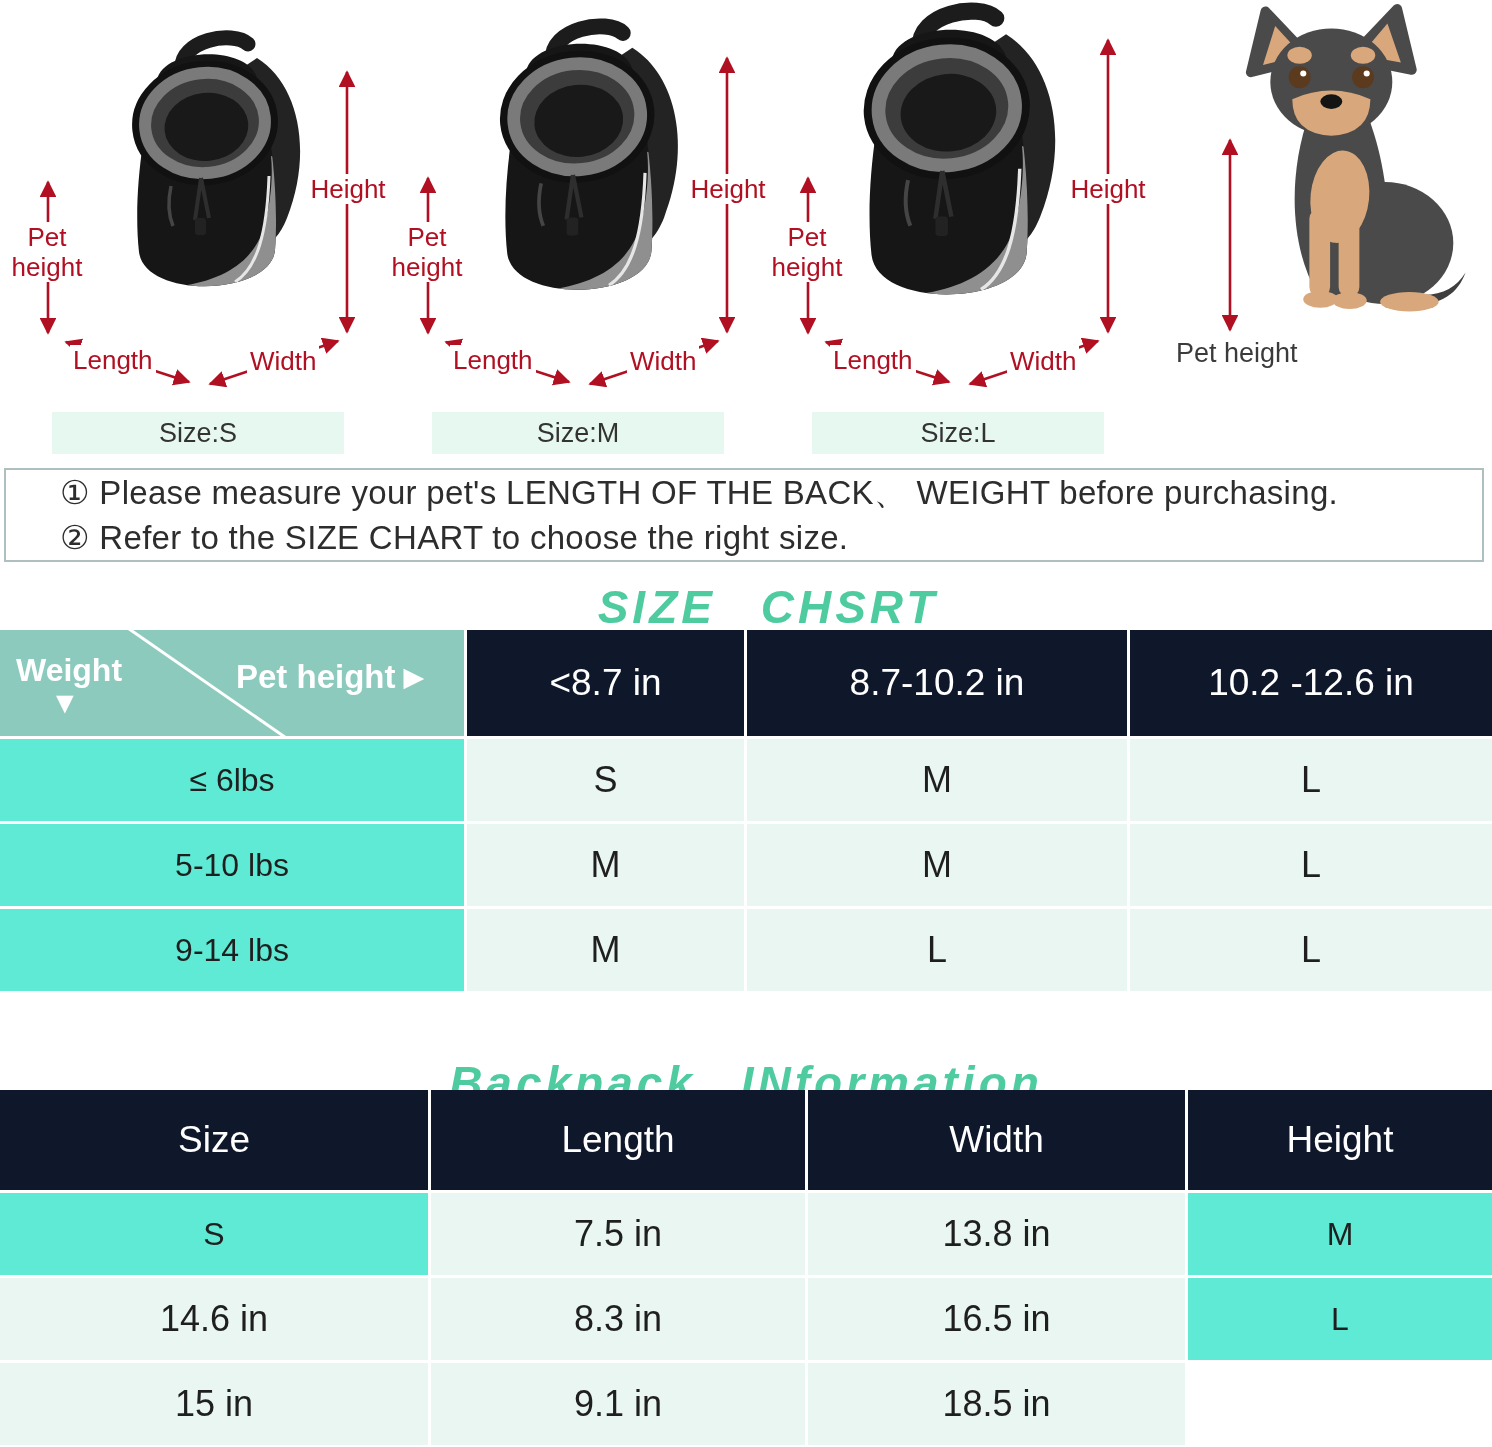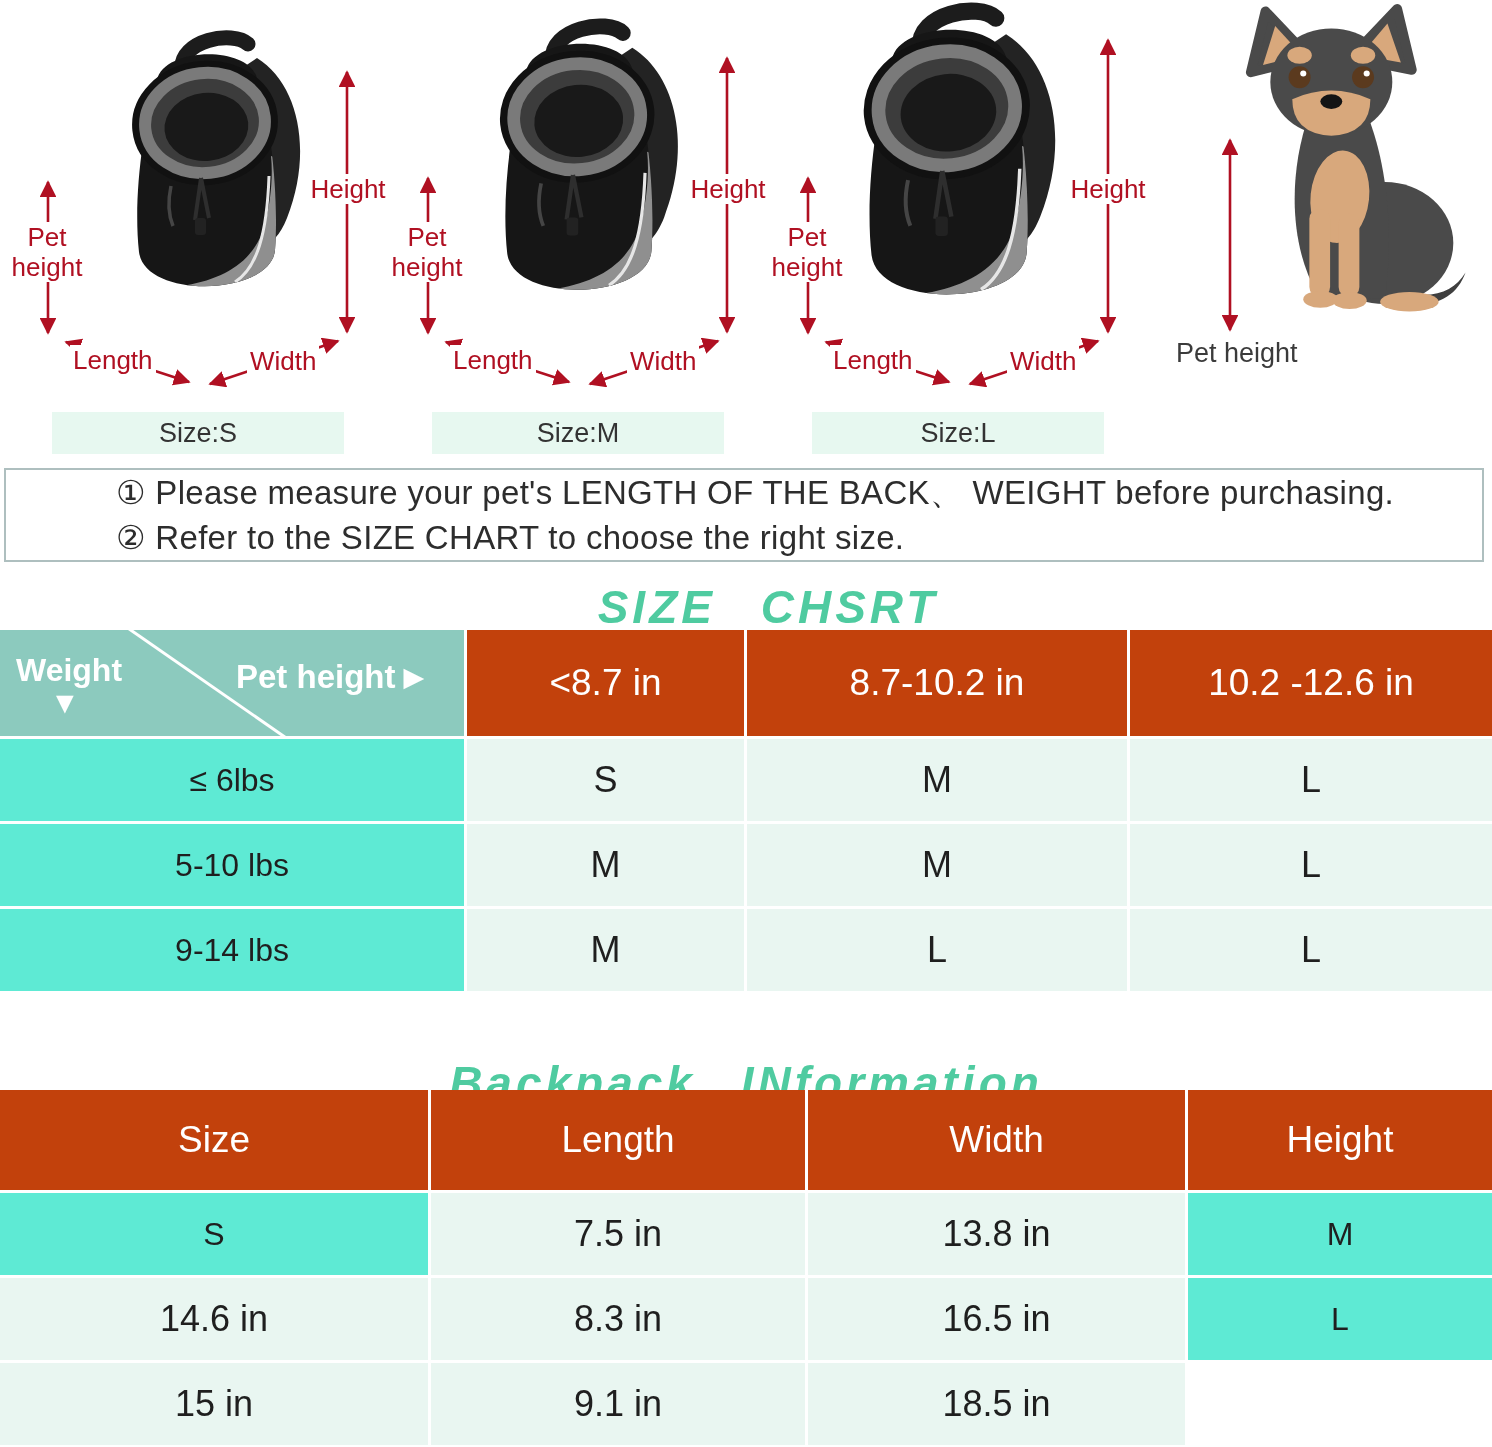--- a/index.html
+++ b/index.html
@@ -23,35 +23,35 @@
 
   .sizebar { position:absolute; left:52px; top:400px; width:292px; height:42px;
              background:#E7F8F0; display:flex; align-items:center; justify-content:center;
              font-size:27px; color:#333;margin-top:12px; }
   .doglbl { position:absolute; left:36px; top:338px; font-size:27px; color:#3b3b3b; background:#fff; }
 
   
   .notebox { position:absolute; left:4px; top:468px; width:1480px; height:94px;
              border:2px solid #aebfbf; background:#fff;
              display:flex; flex-direction:column; justify-content:center;
-             padding-left:110px; gap:3px; }
+             padding-left:54px; gap:3px; }
   .noteline { font-size:33px; letter-spacing:0.3px; color:#2d2d2d; line-height:42px; white-space:nowrap; }
 
   
   .sec-title { position:absolute; left:0; width:100%; text-align:center;
                font-style:italic; font-weight:bold; color:#4FCBA0;
                font-size:46px; letter-spacing:4px; word-spacing:28px; }
   .title1 { top:580px;padding-left:44px; }
   .title2 { top:1016px;margin-top:40px; }
 
   
   .tbl { position:absolute; left:0; display:grid; gap:3px; background:#fff; }
   .tbl1 { top:630px; grid-template-columns:464px 277px 380px 362px; grid-template-rows:106px 82px 82px 82px; }
   .tbl2 { top:1090px; grid-template-columns:428px 374px 377px 304px; grid-template-rows:100px 82px 82px 82px; }
-  .th { background:#c2410c; color:#fff; display:flex; align-items:center; justify-content:center;
+  .th { background:#0f172a; color:#fff; display:flex; align-items:center; justify-content:center;
         font-size:37px; }
   .rowlbl { background:#5eead4; color:#1f1f1f; display:flex; align-items:center; justify-content:center;
             font-size:32px; }
   .cell { background:#E9F6F1; color:#1f1f1f; display:flex; align-items:center; justify-content:center;
           font-size:36px; }
 
   .corner { position:relative; background:#8CCABE; overflow:hidden; }
   .corner-svg { position:absolute; left:0; top:0; width:100%; height:100%; }
   .corner .w-lbl  { position:absolute; left:16px; top:22px; font-size:32px; font-weight:bold; color:#fff; }
   .corner .w-down { position:absolute; left:50px; top:56px; font-size:30px; color:#fff; }

